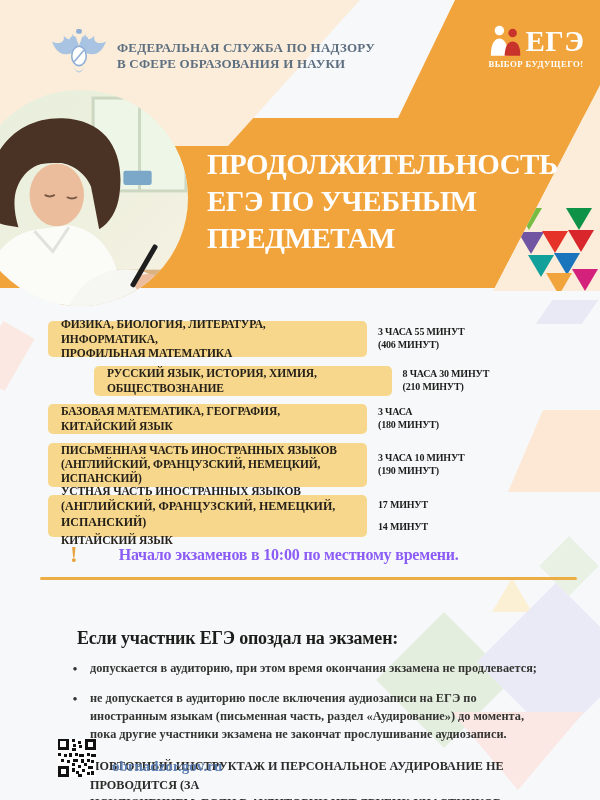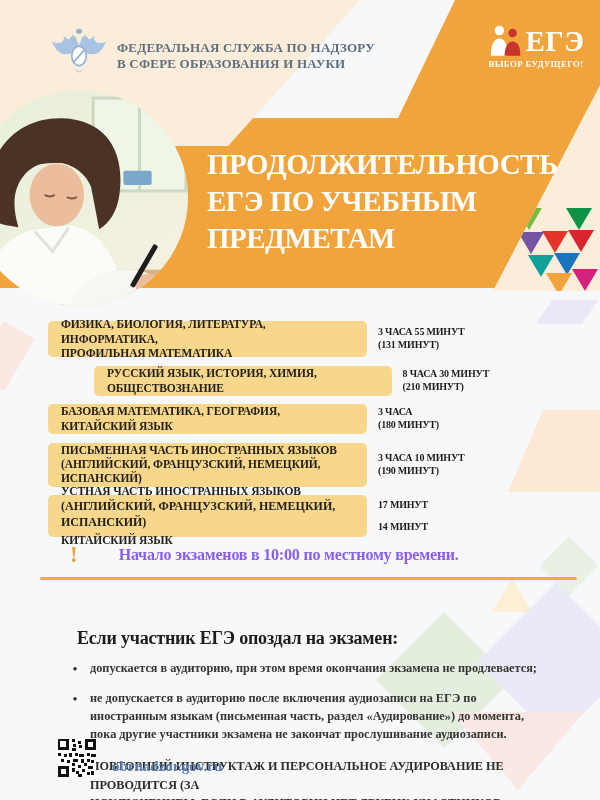--- a/index.html
+++ b/index.html
@@ -158,21 +158,21 @@
   <div class="banner-title">ПРОДОЛЖИТЕЛЬНОСТЬ
 ЕГЭ ПО УЧЕБНЫМ
 ПРЕДМЕТАМ</div>
 
   <div class="table-wrap">
     <div class="t-row r1">
       <div class="pill">ФИЗИКА, БИОЛОГИЯ, ЛИТЕРАТУРА, ИНФОРМАТИКА,
 ПРОФИЛЬНАЯ МАТЕМАТИКА</div>
       <div class="dur">
         <div>3 ЧАСА 55 МИНУТ</div>
-        <div>(131 МИНУТ)</div>
+        <div>(406 МИНУТ)</div>
       </div>
     </div>
     <div class="t-row r2">
       <div class="pill">РУССКИЙ ЯЗЫК, ИСТОРИЯ, ХИМИЯ, ОБЩЕСТВОЗНАНИЕ</div>
       <div class="dur">
         <div>8 ЧАСА 30 МИНУТ</div>
         <div>(210 МИНУТ)</div>
       </div>
     </div>
     <div class="t-row r3">

